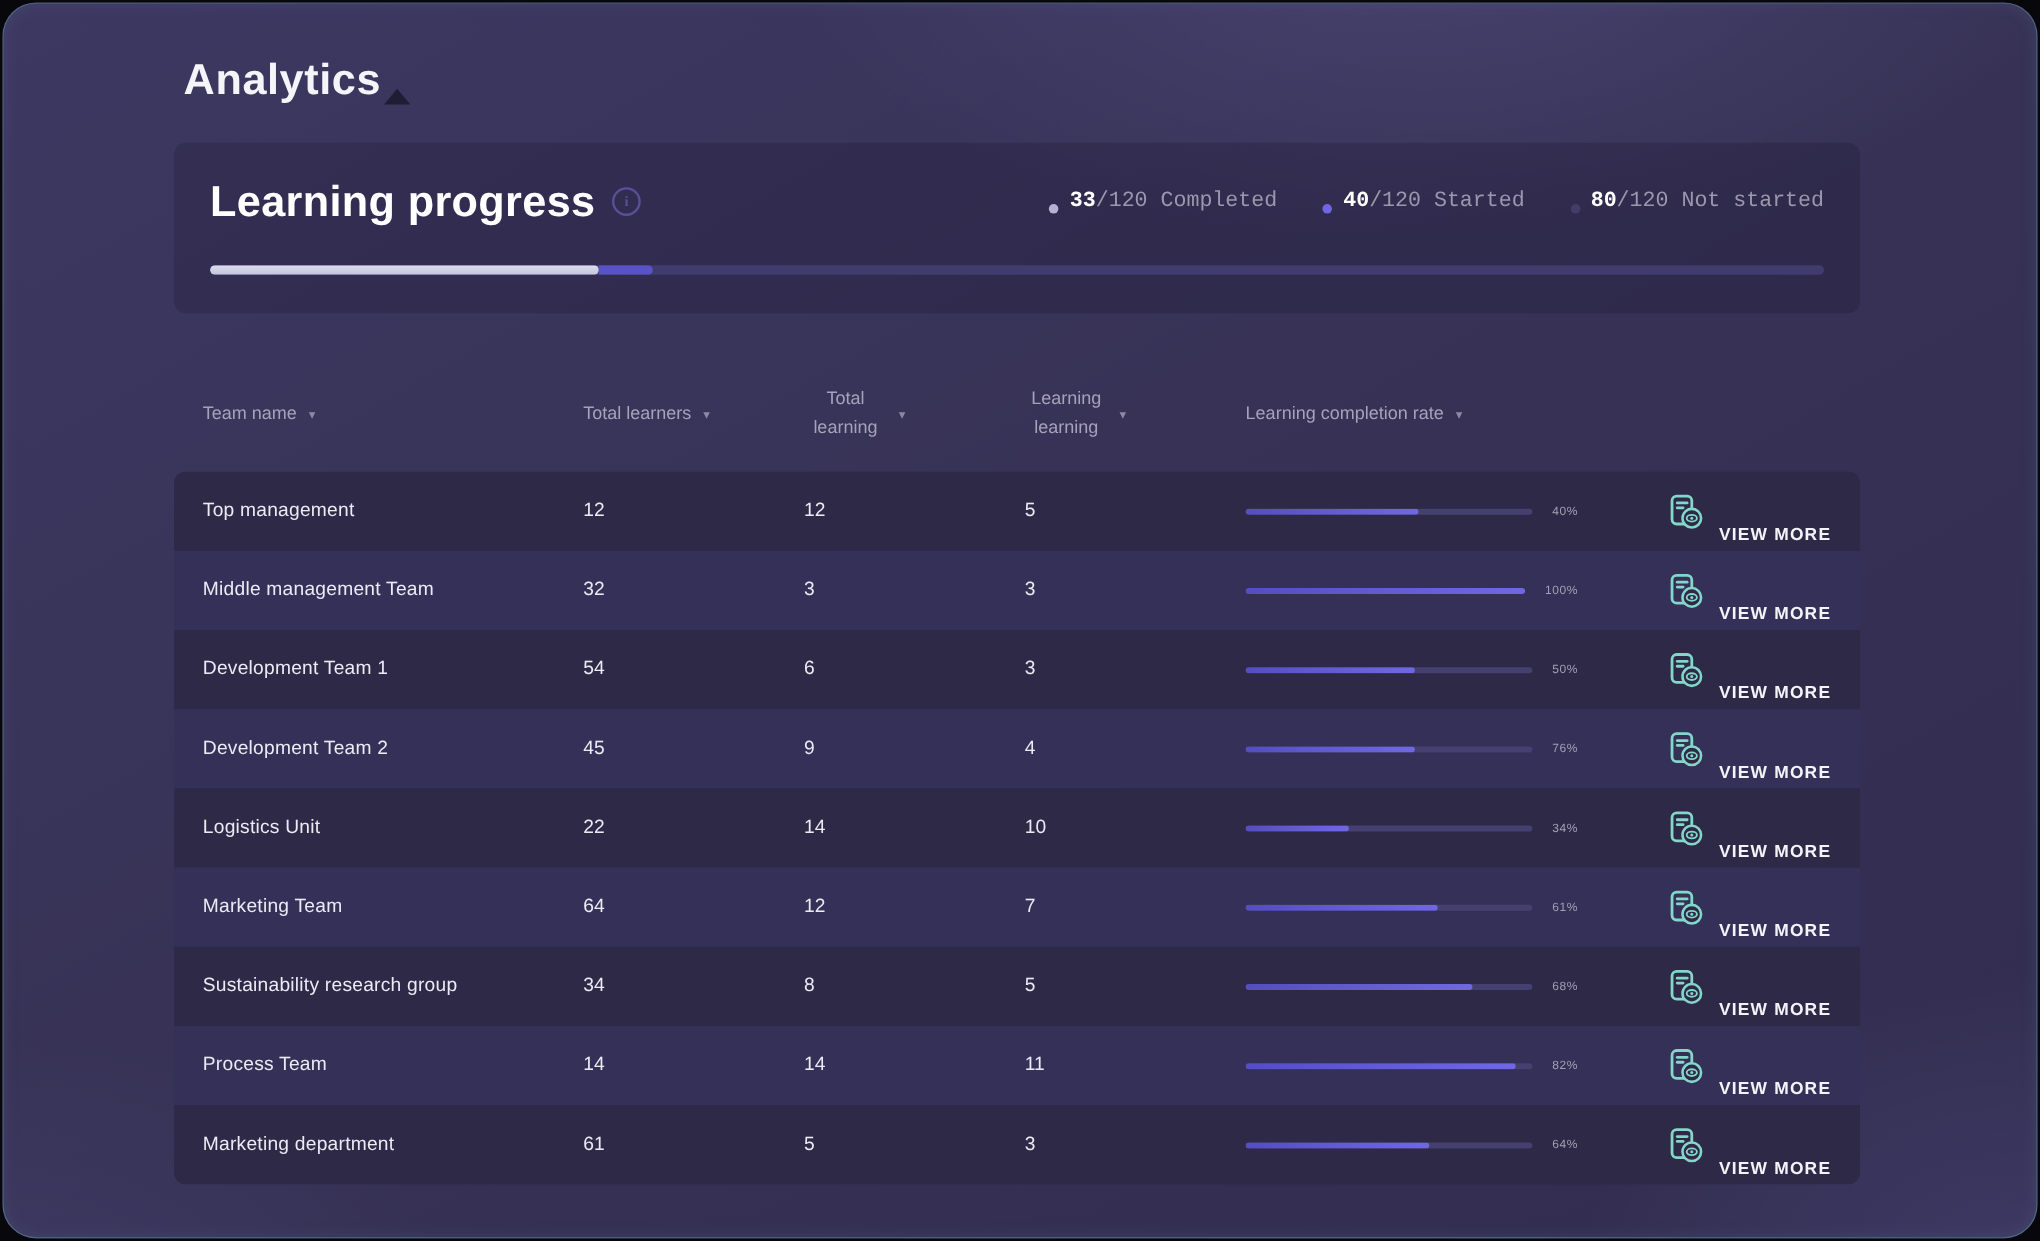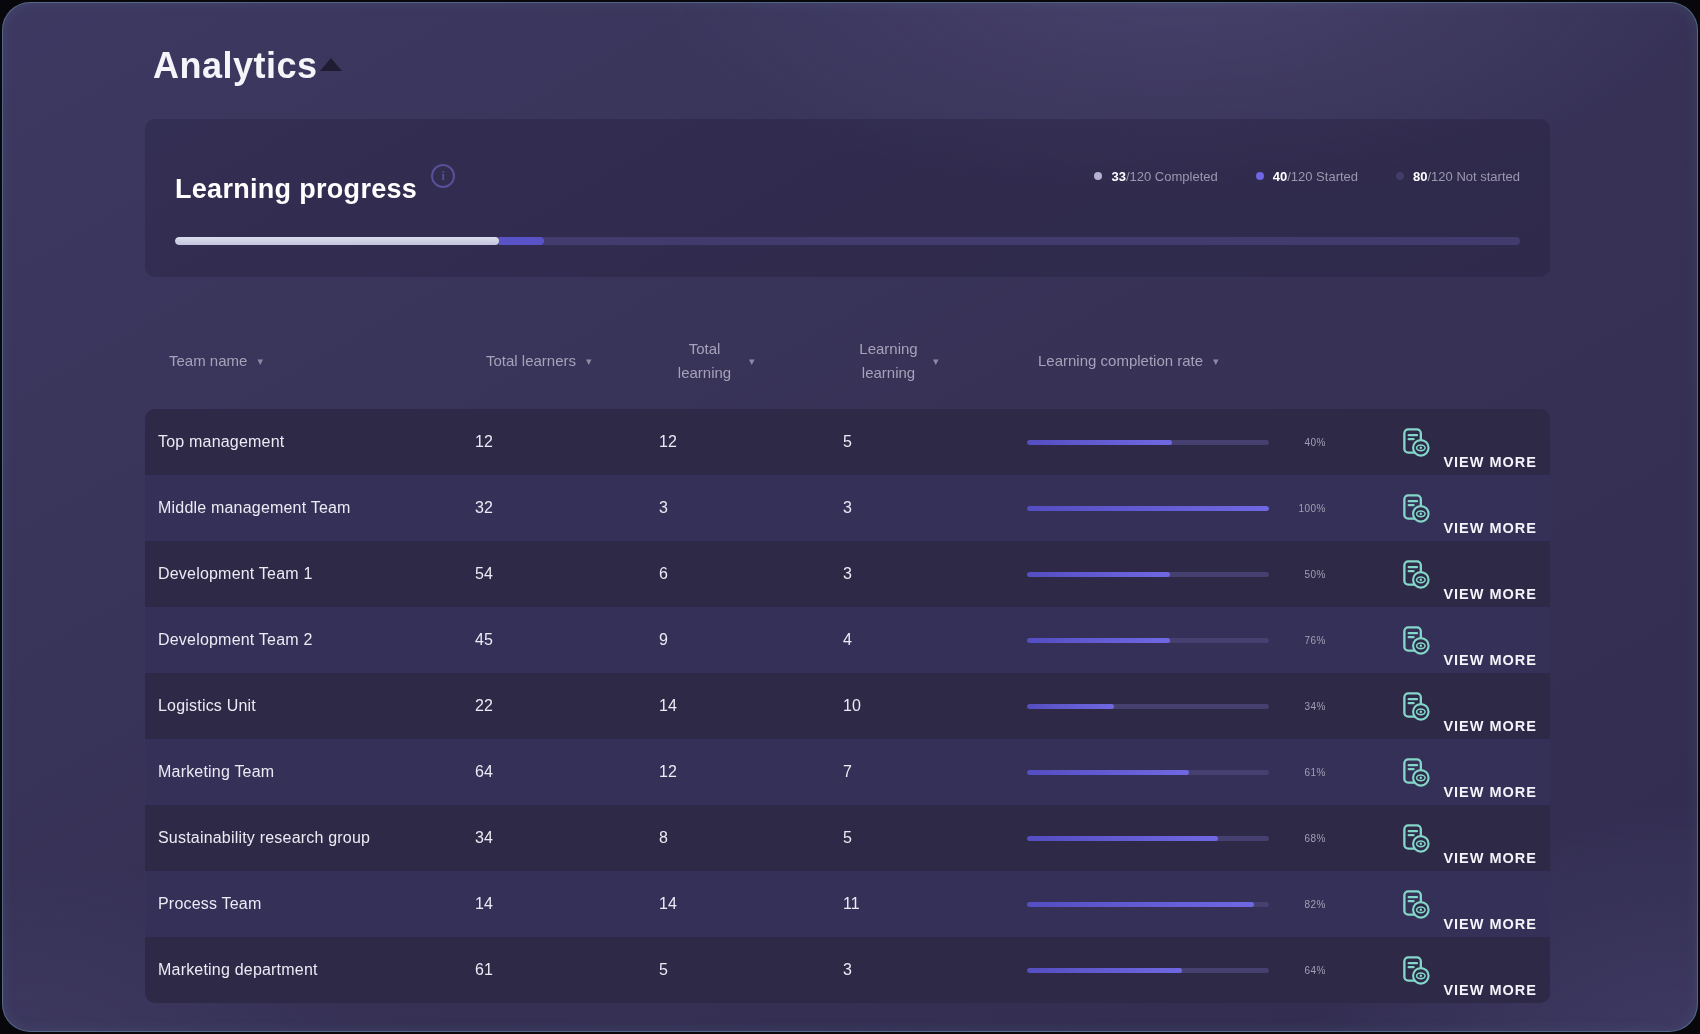--- a/index.html
+++ b/index.html
@@ -10,49 +10,49 @@
       radial-gradient(900px 420px at 70% -5%, rgba(110,104,160,0.28), rgba(110,104,160,0) 60%),
       radial-gradient(700px 500px at 100% 105%, rgba(96,90,150,0.30), rgba(96,90,150,0) 55%),
       radial-gradient(700px 500px at 0% 110%, rgba(96,90,150,0.22), rgba(96,90,150,0) 55%),
       linear-gradient(150deg,#3d3861 0%,#373256 45%,#322d50 100%);
     border:1px solid rgba(130,200,215,0.35);
     box-shadow:0 0 14px rgba(130,200,215,0.10) inset;
   }
   .content{margin:0 147px 0 142px;}
 
   
-  .page-title-row{padding-top:42px;display:flex;align-items:center;}
+  .page-title-row{padding-top:42px;display:flex;align-items:flex-end;}
   .page-title{font-size:36px;font-weight:bold;color:#f5f4f9;letter-spacing:0.5px;margin:0;padding-left:8px;}
   .caret-up{width:0;height:0;border-left:11px solid transparent;border-right:11px solid transparent;
     border-bottom:13px solid #201c33;margin:-4px 0 0 2px;}
 
   
   .progress-card{margin-top:32px;background:rgba(22,19,42,0.22);border-radius:10px;padding:28px 30px 32px;}
   .progress-head{display:flex;align-items:center;}
-  .progress-title{font-size:27px;font-weight:bold;color:#ffffff;letter-spacing:0.3px;margin-top:27px;}
+  .progress-title{font-size:36px;font-weight:bold;color:#ffffff;letter-spacing:0.3px;}
   .info-icon{width:20px;height:20px;border-radius:50%;border:2px solid #575099;color:#575099;
     font-size:12px;font-weight:bold;display:flex;align-items:center;justify-content:center;
     margin-left:14px;cursor:pointer;font-family:"Liberation Serif",serif;}
   .stats{margin-left:auto;display:flex;gap:38px;align-items:center;}
-  .stat{display:flex;align-items:center;font-size:13px;color:#9b97ae;white-space:nowrap;}
+  .stat{display:flex;align-items:flex-end;font-size:18px;color:#9b97ae;white-space:nowrap;font-family:Liberation Mono, monospace;}
   .stat .dot{width:8px;height:8px;border-radius:50%;margin-right:9px;flex:none;}
   .stat b{color:#ffffff;font-weight:bold;}
   .overall-track{margin-top:32px;height:8px;border-radius:5px;background:#413c6d;display:flex;overflow:hidden;}
   .seg-completed{height:100%;background:linear-gradient(180deg,#dddded,#c3c4de);border-radius:5px;}
   .seg-started{height:100%;background:#5a53c8;border-radius:0 5px 5px 0;}
 
   
   .grid-cols{display:grid;grid-template-columns:317px 184px 184px 184px 1fr 185px;align-items:center;}
   .table-head{margin-top:48px;padding:12px 24px 24px;color:#a6a2b9;font-size:15px;}
   .th{display:flex;align-items:center;cursor:pointer;}
   .th .lbl{line-height:1.6;}
   .th.narrow .lbl{max-width:4.6em;text-align:center;}
   .sort-caret{margin-left:10px;font-size:11px;color:#8d89a4;}
   .table-card{border-radius:10px;overflow:hidden;}
-  .row{height:66px;padding:0 13px;font-size:16px;color:#eceaf4;}
+  .row{height:66px;padding:0 24px;font-size:16px;color:#eceaf4;}
   .row:nth-child(odd){background:#2d2947;}
   .row:nth-child(even){background:#353057;}
   .team-cell{letter-spacing:0.2px;}
   .rate-cell{display:flex;align-items:center;padding-right:26px;}
   .row-track{flex:1;max-width:242px;height:5px;border-radius:3px;background:#454070;overflow:hidden;}
   .row-fill{height:100%;border-radius:3px;background:linear-gradient(90deg,#554ec2,#6f68e2);}
   .rate-pct{margin-left:auto;padding-left:16px;font-size:10px;color:#a39fb4;letter-spacing:0.5px;}
   .view-more{display:flex;align-items:center;justify-content:flex-end;gap:12px;background:none;border:none;
     cursor:pointer;color:#f4f3f9;font-family:inherit;padding:0;}
   .view-more .vm-label{font-size:14.5px;font-weight:bold;letter-spacing:1px;white-space:nowrap;margin-top:40px;}

